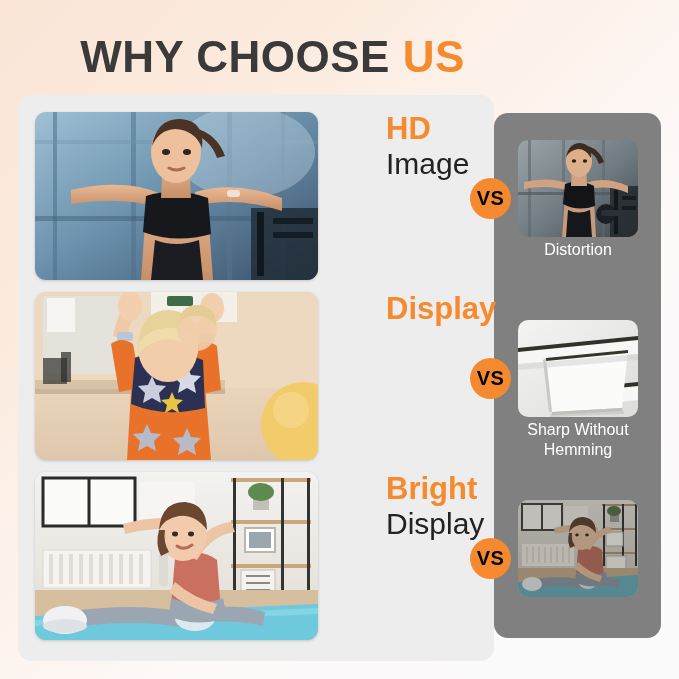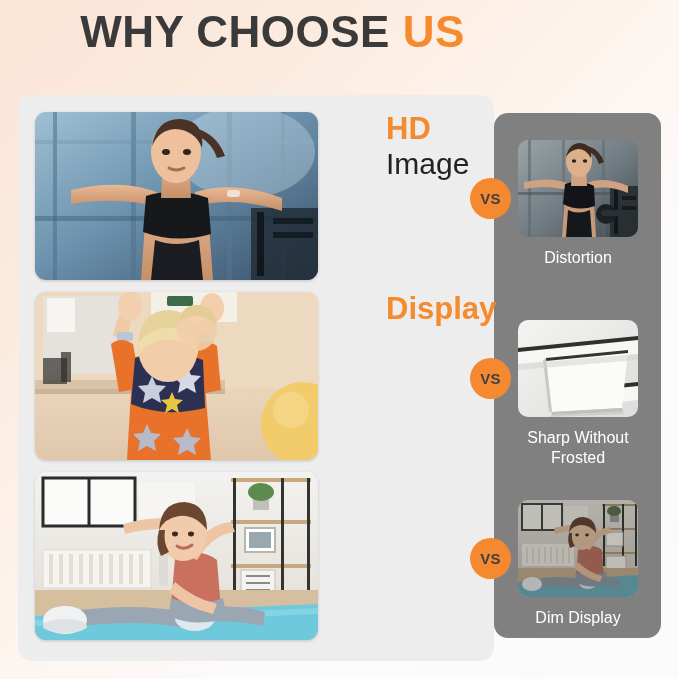--- a/index.html
+++ b/index.html
@@ -12,21 +12,21 @@
     overflow: hidden;
     font-family: "Liberation Sans", sans-serif;
     background: linear-gradient(135deg, #fae5d6 0%, #fbeadd 22%, #fdf3ec 45%, #fdfafa 66%, #fbfbfb 100%);
     position: relative;
   }
 
   
   .title-wrap {
     position: absolute;
     left: 0;
-    top: 10px;
+    top: 35px;
     width: 545px;
     text-align: center;
     white-space: nowrap;
   }
   .title-main, .title-accent {
     font-size: 44px;
     font-weight: bold;
     letter-spacing: 0.5px;
     line-height: 1;
   }
@@ -95,22 +95,22 @@
     display: block;
   }
 
   
   .vs-badge {
     position: absolute;
     width: 41px;
     height: 41px;
     border-radius: 50%;
     background: #f5892f;
-    color: #404040;
-    font-size: 15px;
+    color: #000000;
+    font-size: 20px;
     font-weight: bold;
     display: flex;
     align-items: center;
     justify-content: center;
     letter-spacing: 0.3px;
     z-index: 5;
   }
   .vs-1 { left: 470px; top: 178px; }
   .vs-2 { left: 470px; top: 358px; }
   .vs-3 { left: 470px; top: 538px; }
@@ -129,21 +129,21 @@
   .cmp-thumb {
     width: 120px;
     height: 97px;
     border-radius: 10px;
     overflow: hidden;
     position: relative;
   }
   .cmp-thumb svg { display: block; width: 100%; height: 100%; }
 
   .cmp-label {
-    margin-top: 11px;
+    margin-top: 3px;
     color: #ffffff;
     font-size: 16px;
     line-height: 1.25;
     text-align: center;
   }
 </style>
 </head>
 <body>
 
 <div class="title-wrap">
@@ -341,20 +341,24 @@
       <path d="M140 110 Q158 126 182 132 L178 142 Q152 136 134 120 Z" fill="#edc4a4"></path>
 
       <ellipse cx="148" cy="62" rx="24" ry="27" fill="#f1cbab"></ellipse>
       <path d="M124 58 Q126 30 150 30 Q172 32 172 58 Q160 42 144 44 Q130 46 124 58 Z" fill="#6b4631"></path>
       <path d="M124 58 Q120 72 126 84 L134 80 Q128 70 130 58 Z" fill="#6b4631"></path>
       <ellipse cx="140" cy="62" rx="3" ry="2.4" fill="#3a2a20"></ellipse>
       <ellipse cx="156" cy="62" rx="3" ry="2.4" fill="#3a2a20"></ellipse>
       <path d="M142 74 Q149 79 157 73" stroke="#b86a5c" stroke-width="3" fill="none" stroke-linecap="round"></path>
     </svg>
   </div>
+  <div class="feature-text">
+    <span class="feature-top">Bright</span>
+    <span class="feature-bottom">Display</span>
+  </div>
 </div>
 
 <div class="vs-badge vs-1">VS</div>
 <div class="vs-badge vs-2">VS</div>
 <div class="vs-badge vs-3">VS</div>
 
 <div class="cmp-cell cmp-1">
   <div class="cmp-thumb">
     <svg viewBox="0 0 120 97" preserveAspectRatio="xMidYMid slice">
       <defs>
@@ -413,21 +417,21 @@
 
       <path d="M28 38 L110 30 L104 88 L34 92 Z" fill="#fbfbfa"></path>
       <path d="M28 38 L110 30 L110 33 L28 41 Z" fill="#33362b"></path>
       <path d="M28 38 L34 92 L31 92 L25 40 Z" fill="#c9c9c6"></path>
       <path d="M34 92 L104 88 L104 91 L34 95 Z" fill="#b6b6b2" opacity="0.8"></path>
 
       <path d="M34 92 L104 88 L106 94 L32 97 Z" fill="#bfbfbb" opacity="0.55"></path>
       <path d="M0 44 L120 34 L120 40 L0 50 Z" fill="#cfcfcb" opacity="0.5"></path>
     </svg>
   </div>
-  <div class="cmp-label">Sharp Without Frosted</div>
+  <div class="cmp-label">Sharp Without Hemming</div>
 </div>
 
 <div class="cmp-cell cmp-3">
   <div class="cmp-thumb">
     <svg viewBox="0 0 120 97" preserveAspectRatio="xMidYMid slice">
       <defs>
         <linearGradient id="dimbg" x1="0" y1="0" x2="0" y2="1">
           <stop offset="0%" stop-color="#cfccc6"></stop>
           <stop offset="70%" stop-color="#bcb7ae"></stop>
           <stop offset="100%" stop-color="#a79e92"></stop>
@@ -478,14 +482,13 @@
 
       <ellipse cx="64" cy="35" rx="13" ry="15" fill="#cfae92"></ellipse>
       <path d="M51 33 Q52 17 65 17 Q78 18 78 33 Q71 24 62 25 Q54 26 51 33 Z" fill="#56392a"></path>
       <path d="M51 33 Q49 41 52 48 L57 46 Q53 40 54 33 Z" fill="#56392a"></path>
       <ellipse cx="59" cy="35" rx="1.8" ry="1.4" fill="#2f231a"></ellipse>
       <ellipse cx="69" cy="35" rx="1.8" ry="1.4" fill="#2f231a"></ellipse>
 
       <rect width="120" height="97" fill="#3a3833" opacity="0.18"></rect>
     </svg>
   </div>
-  <div class="cmp-label">Dim Display</div>
 </div>
 
 </body></html>

